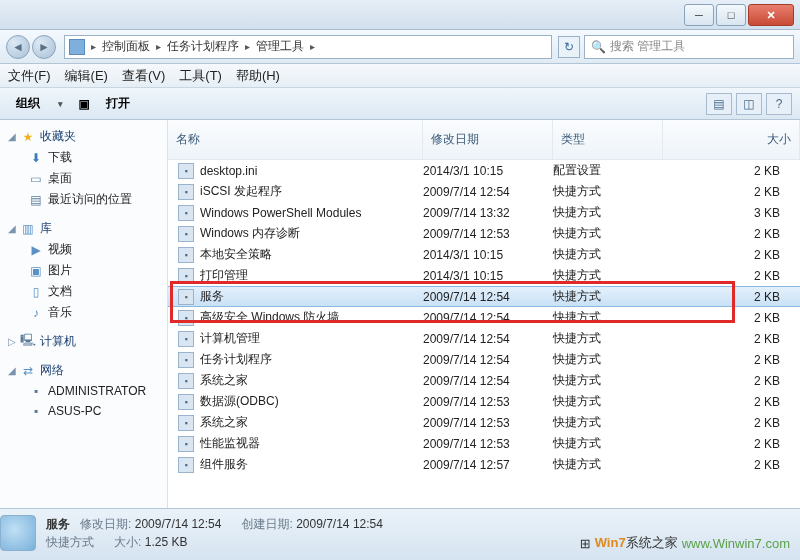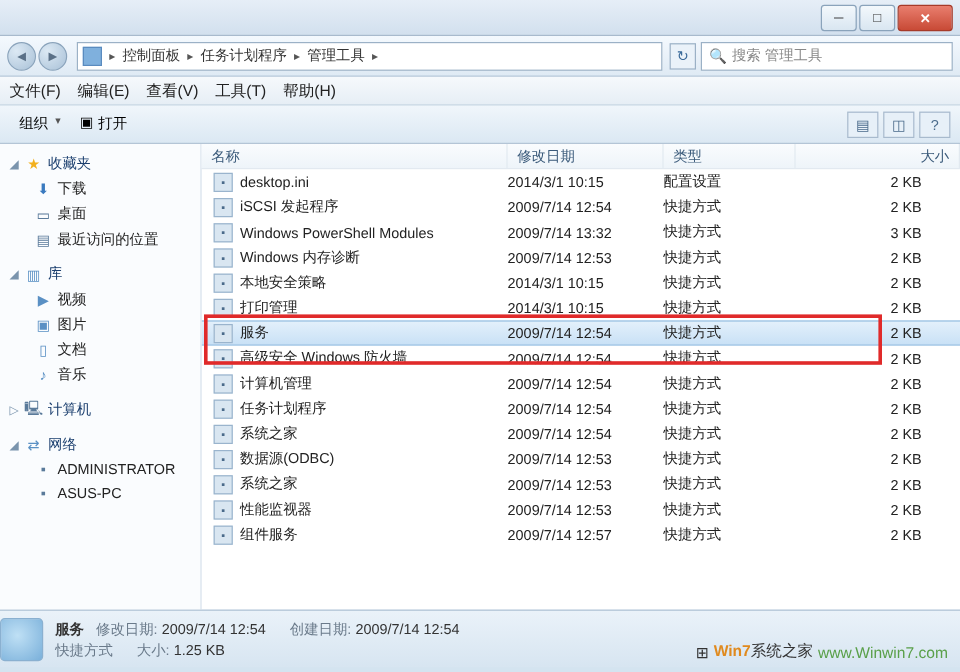--- a/index.html
+++ b/index.html
@@ -15,49 +15,49 @@
 .addr .seg { padding: 0 4px; }
 .addr .chev { color: #555; font-size: 10px; padding:0 2px; }
 .addr-icon{width:16px;height:16px;background:#7fb0dd;border:1px solid #5a8bbf;margin-right:4px;}
 .refresh{width:22px;height:22px;border:1px solid #9bb1c6;background:#eaf2f9;display:flex;align-items:center;justify-content:center;color:#3a6a9a;font-size:12px;margin-right:4px;}
 .search { width: 210px; height: 24px; background: #fff; border: 1px solid #9bb1c6; font-size: 12px; color: #888; padding: 0 6px; display:flex;align-items:center;gap:4px; }
 .search .mag{color:#6a87a3;}
 
 .menubar { height: 24px; background: linear-gradient(#f6f9fc,#e6eef5); display: flex; align-items: center; font-size: 13px; padding: 0 8px; gap: 14px; border-bottom: 1px solid #c8d6e2; color: #222; }
 
 .toolbar { height: 32px; background: linear-gradient(#f0f6fb,#dbe8f3); display: flex; align-items: center; padding: 0 8px; border-bottom: 1px solid #b4c5d6; font-size: 12px; }
-.tool-item { display: flex; gap: 4px; padding: 3px 8px; border-radius: 2px; }
+.tool-item { display: flex; align-items: center; gap: 16px; padding: 3px 8px; border-radius: 2px; font-weight: bold; }
 .tool-item .drop{font-size:9px;color:#555;margin-left:2px;}
 .toolbar .spacer { flex: 1; }
 .tool-view{width:26px;height:22px;border:1px solid #a8bacd;background:#e7f0f8;margin-left:4px;display:flex;align-items:center;justify-content:center;font-size:12px;color:#4a6a8a;}
 
 .body { display: flex; height: 388px; background: #fff; }
 .sidebar { width: 168px; background: #fafcfe; border-right: 1px solid #d8e2eb; overflow: hidden; font-size: 12px; padding: 6px 0; }
 .sb-group { margin-bottom: 8px; }
 .sb-header { display: flex; align-items: center; padding: 2px 8px; color: #1a3e6e; }
 .sb-header .exp { width: 10px; color: #7a94ad; font-size: 10px; margin-right: 2px; }
 .sb-header .ic { width: 16px; height: 16px; margin-right: 4px; display:flex;align-items:center;justify-content:center;}
 .sb-item { display: flex; align-items: center; padding: 2px 8px 2px 28px; color: #222; white-space: nowrap; overflow: hidden; text-overflow: ellipsis; }
 .sb-item .ic { width: 16px; height: 16px; margin-right: 4px; display:flex;align-items:center;justify-content:center;font-size:12px;}
 .star{color:#f2b01e;} .dl-ic{color:#3a7abf;} .pc-ic{color:#5a7a9a;} .lib-ic{color:#5a90c4;} .net-ic{color:#5a90c4;}
 
 .filearea { flex: 1; display: flex; flex-direction: column; }
-.cols { display: flex; height: 21px; align-items: center; border-bottom: 1px solid #e2e9f0; font-size: 12px; color: #3a5a7a; background: linear-gradient(#fafcfe,#eef4f9); }
+.cols { display: flex; height: 40px; align-items: center; border-bottom: 1px solid #e2e9f0; font-size: 12px; color: #3a5a7a; background: linear-gradient(#fafcfe,#eef4f9); }
 .cols div { padding: 0 8px; border-right: 1px solid #e2e9f0; height:100%; display:flex;align-items:center;}
 .c-name { width: 255px; }
 .c-date { width: 130px; }
 .c-type { width: 110px; }
 .c-size { flex:1; text-align: right; justify-content:flex-end; padding-right:20px;}
 
 .rows { flex: 1; overflow: auto; position: relative; }
 .row { display: flex; align-items: center; height: 21px; font-size: 12px; color: #222; }
 .row.sel { background: linear-gradient(#e3f0fb,#c9e1f6); border: 1px solid #8ab8e0; border-left:none;border-right:none; }
 .row .c-name { display: flex; align-items: center; gap: 6px; padding-left: 10px; }
 .row .fic { width: 16px; height: 16px; background:#d9e6f1;border:1px solid #9ab4cd;display:flex;align-items:center;justify-content:center;font-size:9px;color:#4a6a8a; }
-.row .c-size{padding-right:32px;}
+.row .c-size{padding-right:20px;}
 
 .redbox { position: absolute; border: 3px solid #e02a2a; pointer-events: none; }
 
 .statusbar { height: 48px; background: linear-gradient(#eaf2f9,#d7e5f1); display: flex; align-items: center; padding: 0 0; font-size: 12px; border-top: 1px solid #b4c5d6; position:relative;}
 .sb-icon { width: 36px; height: 36px; background: radial-gradient(circle at 40% 40%, #bfe0f5, #7ab0da); border-radius: 4px; margin-right: 10px; border:1px solid #8ab0d0;}
 .sb-info { color: #333; line-height: 1.5; }
 .sb-label{color:#6a7a8a;}
 .watermark{position:absolute;right:10px;bottom:4px;font-size:13px;color:#333;display:flex;align-items:center;gap:4px;}
 .watermark b{color:#e08a1e;} .watermark span.dom{color:#5aa04a;}
 </style>

